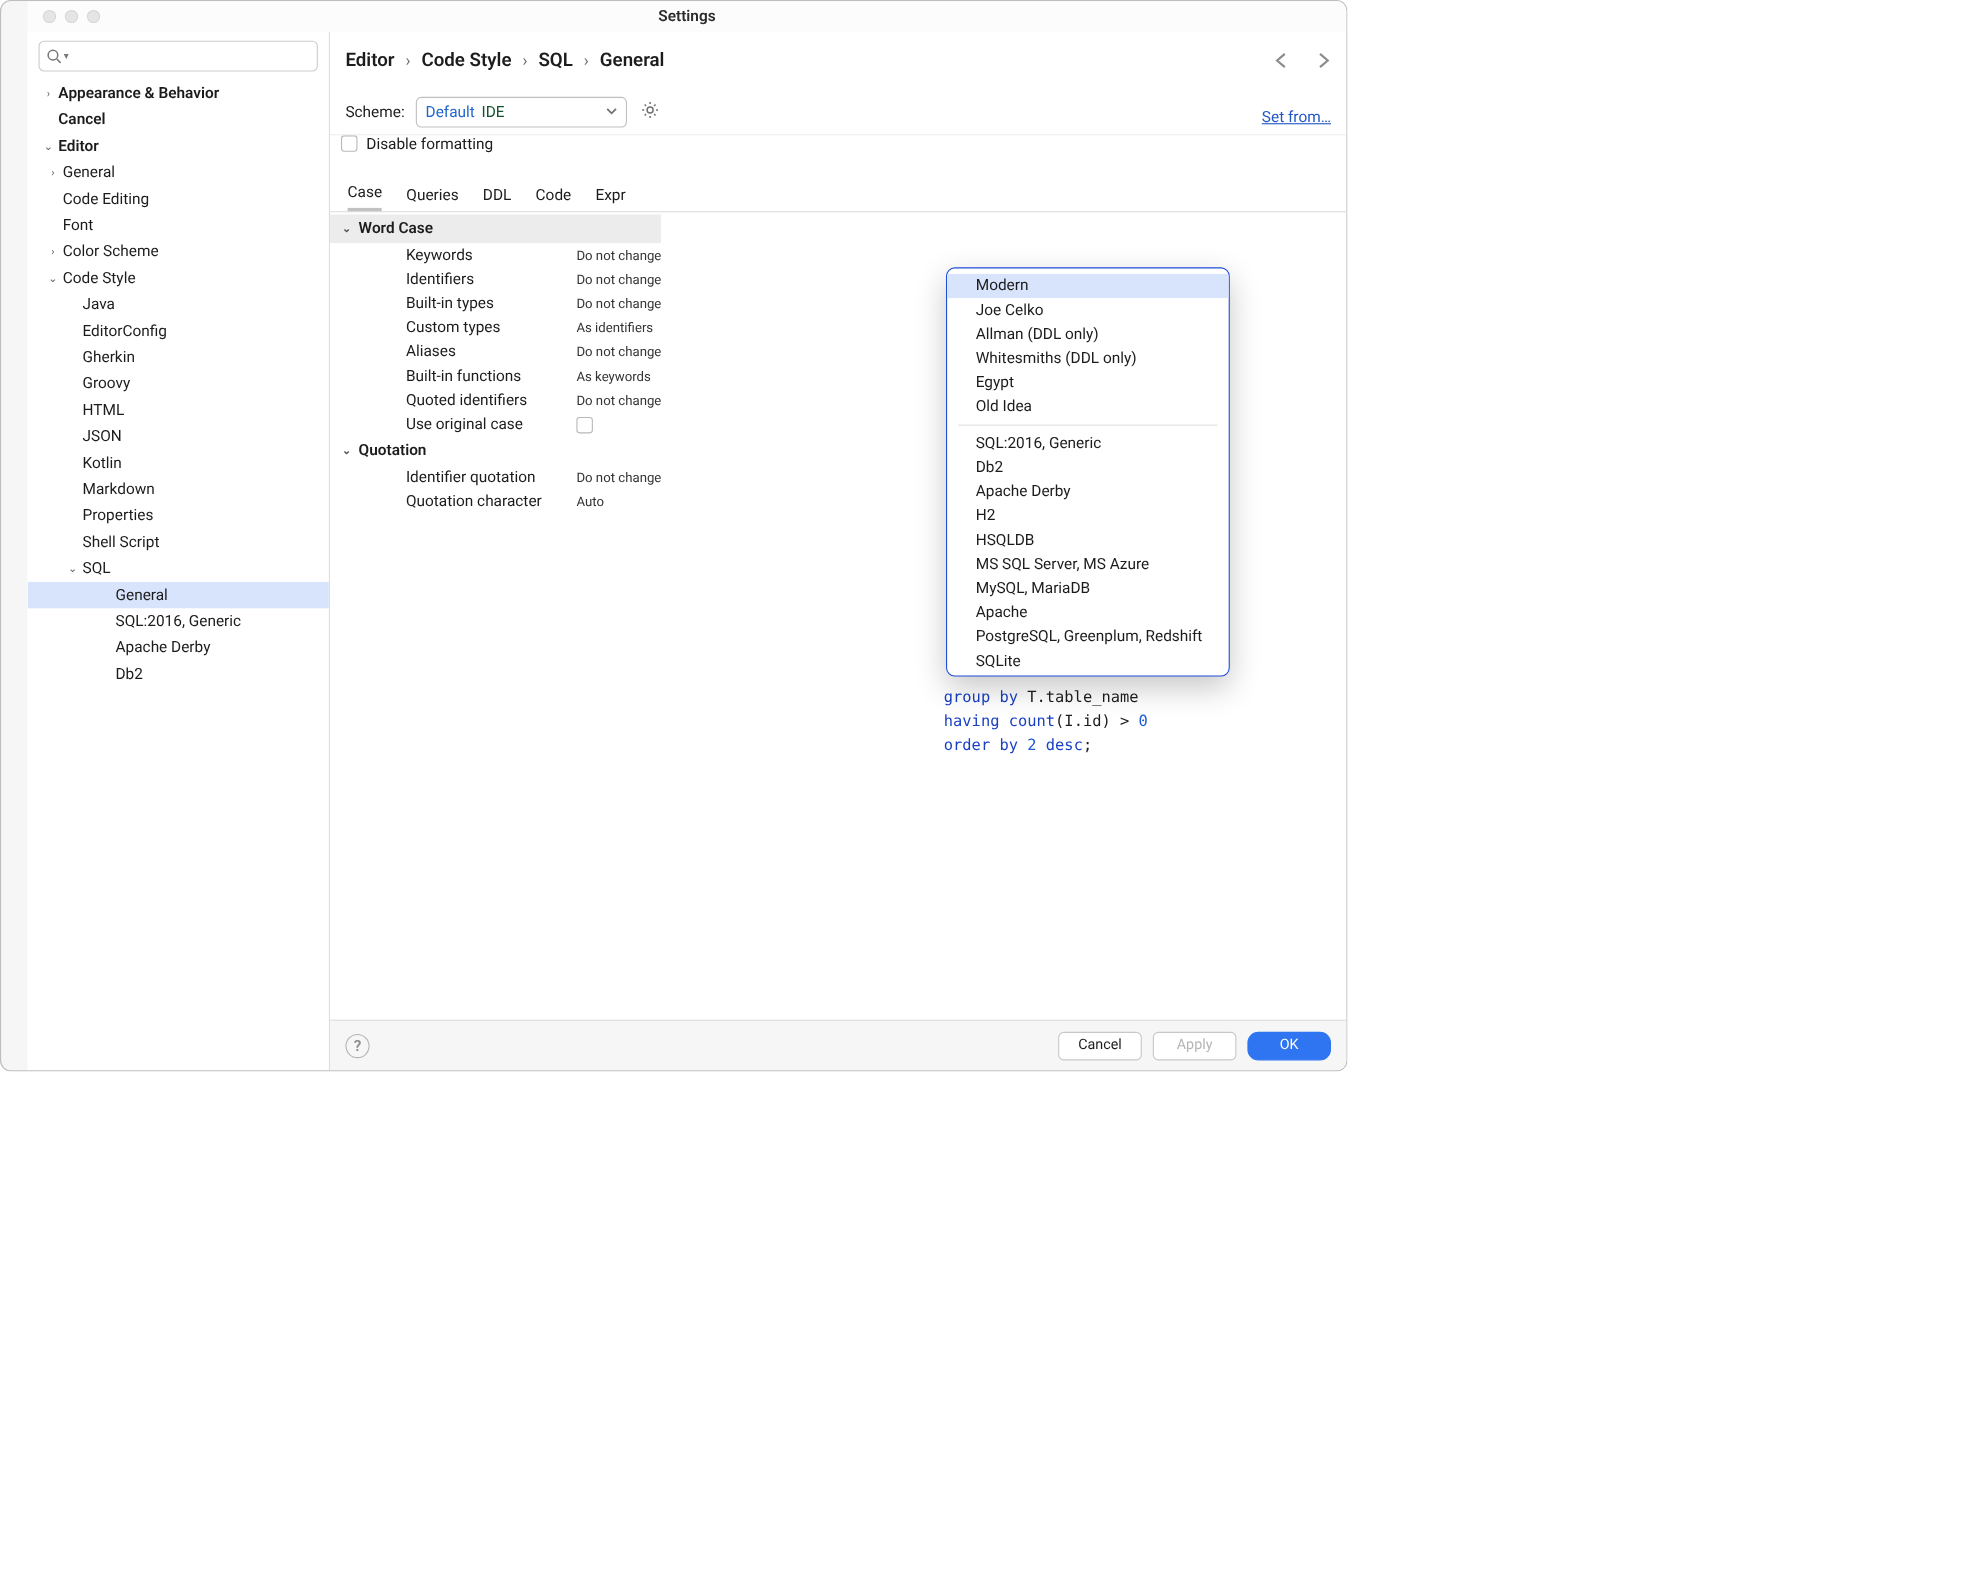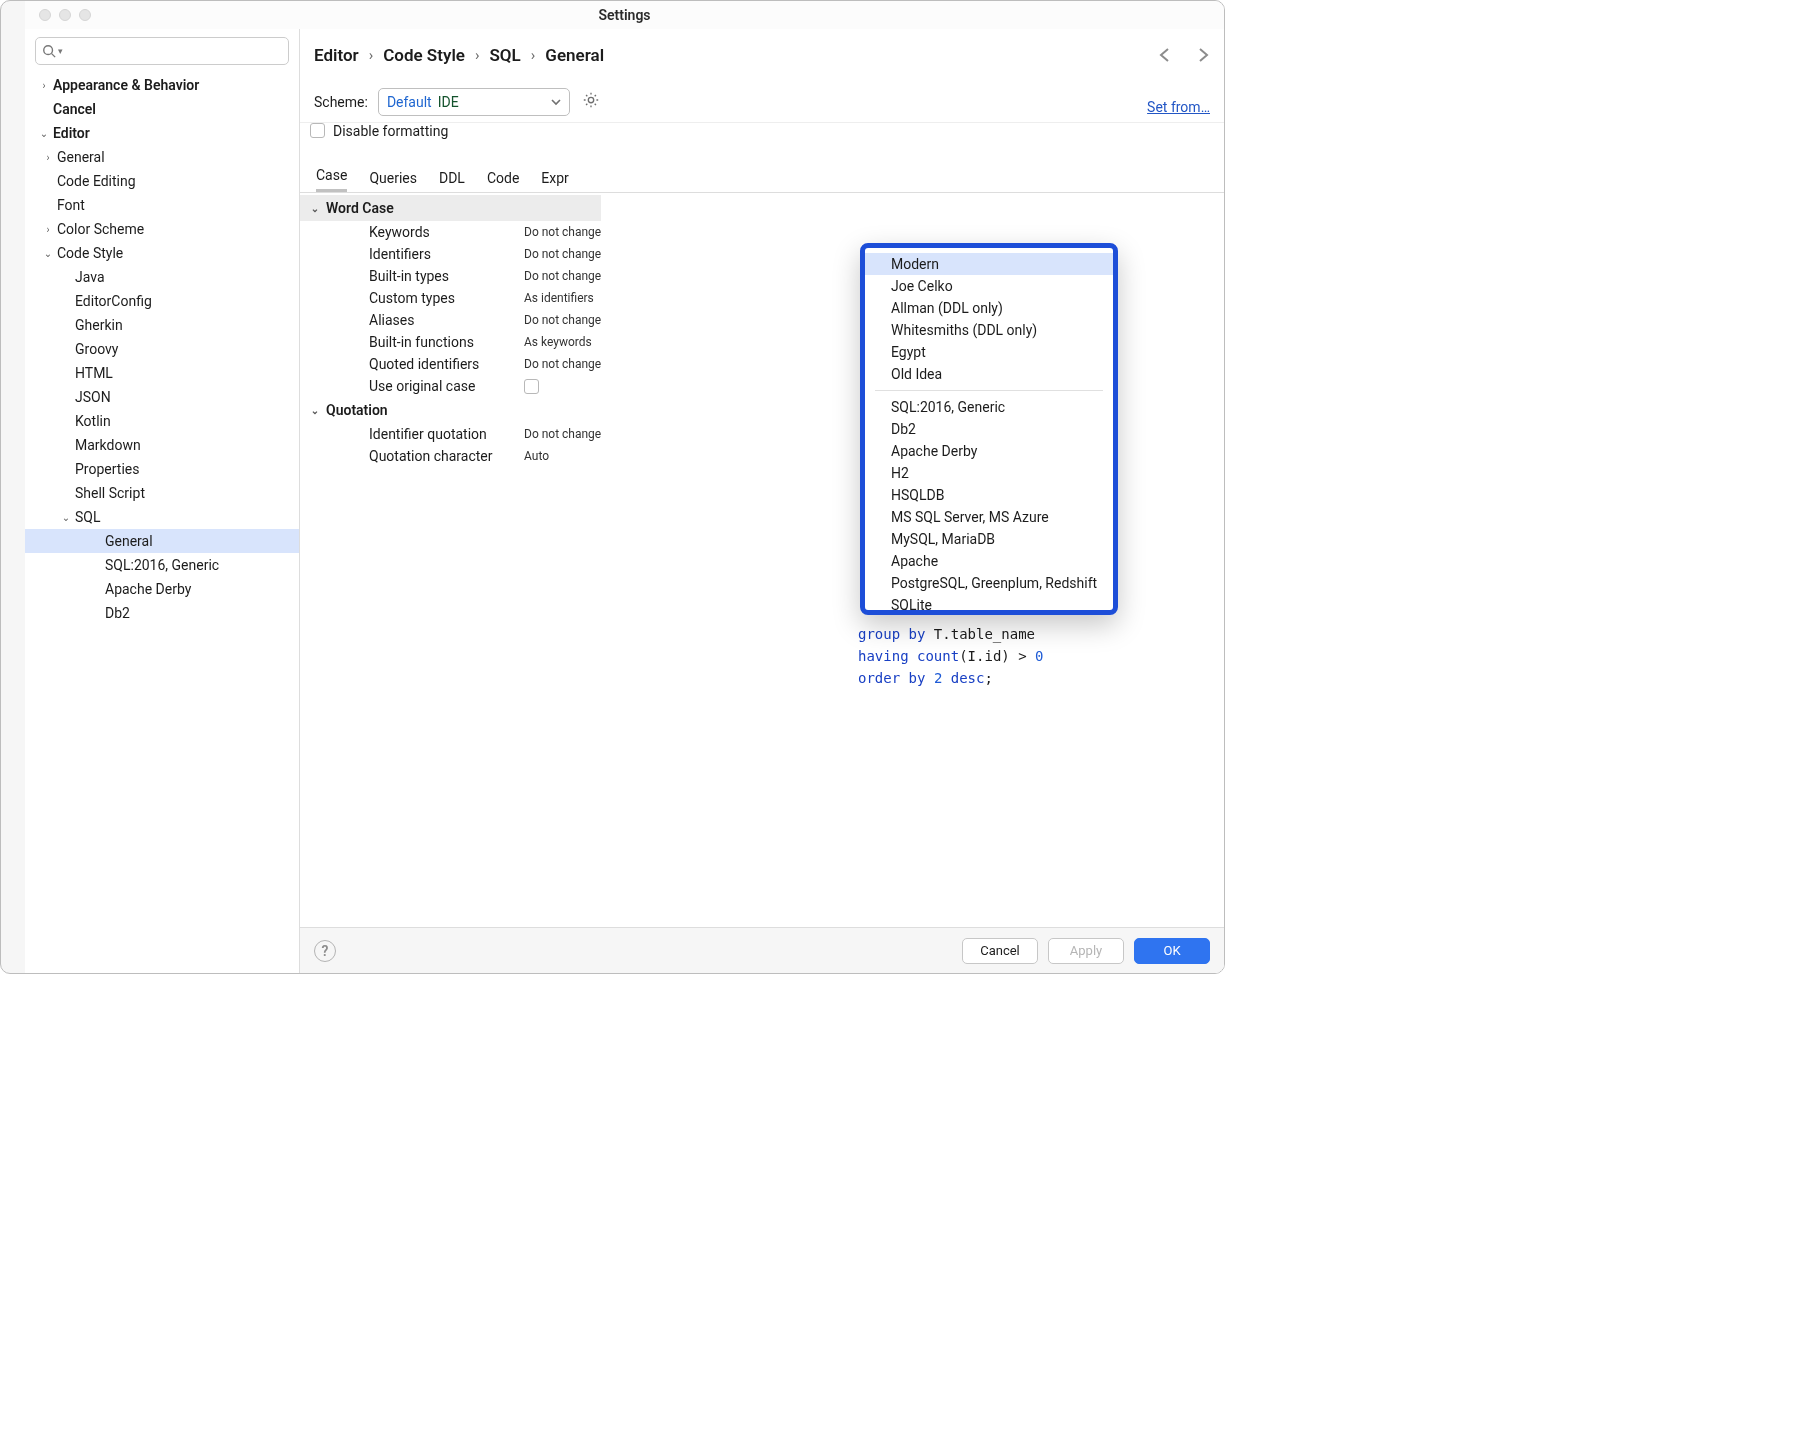--- a/index.html
+++ b/index.html
@@ -225,21 +225,21 @@
   .num { color: #1e5bd6; }
 
   
   .popup {
     position: absolute;
     top: 120px;
     left: 560px;
     width: 258px;
     max-height: 372px;
     background: #fff;
-    border: 5px solid #1d4ed8;
+    border: 1px solid #1d4ed8;
     border-radius: 8px;
     box-shadow: 0 10px 28px rgba(0,0,0,0.22);
     padding: 5px 0;
     overflow: hidden;
     z-index: 10;
   }
   .popup-item {
     height: 22px;
     display: flex;
     align-items: center;
@@ -273,21 +273,21 @@
     padding: 0 16px;
     border: 1px solid #c7c7c7;
     border-radius: 5px;
     background: #fff;
     display: inline-flex;
     align-items: center;
     justify-content: center;
     font-size: 13px;
   }
   .btn.disabled { color: #b5b5b5; }
-  .btn.primary { background: #2f74f0; border-color: #2f74f0; color: #fff; }
+  .btn.primary { background: #2f74f0; border-color: #2f74f0; color: #fff; border-radius: 10px; }
 </style>
 </head>
 <body>
 
 <div class="window">
   <div class="titlebar">
     <div class="traffic">
       <div class="dot"></div>
       <div class="dot"></div>
       <div class="dot"></div>

